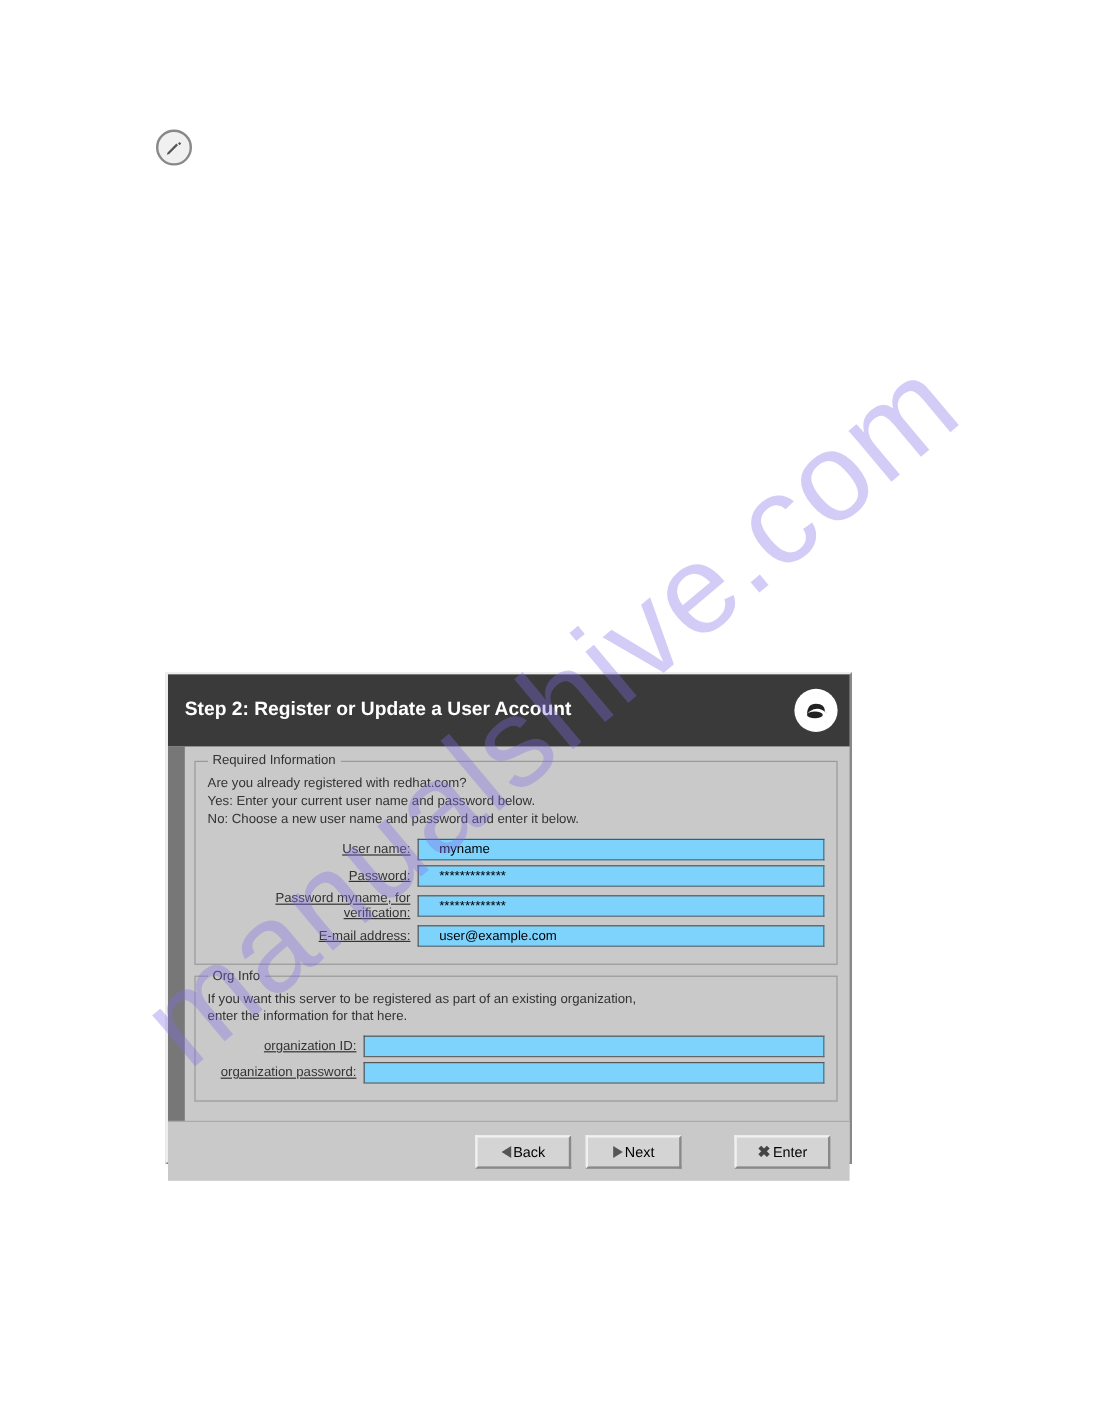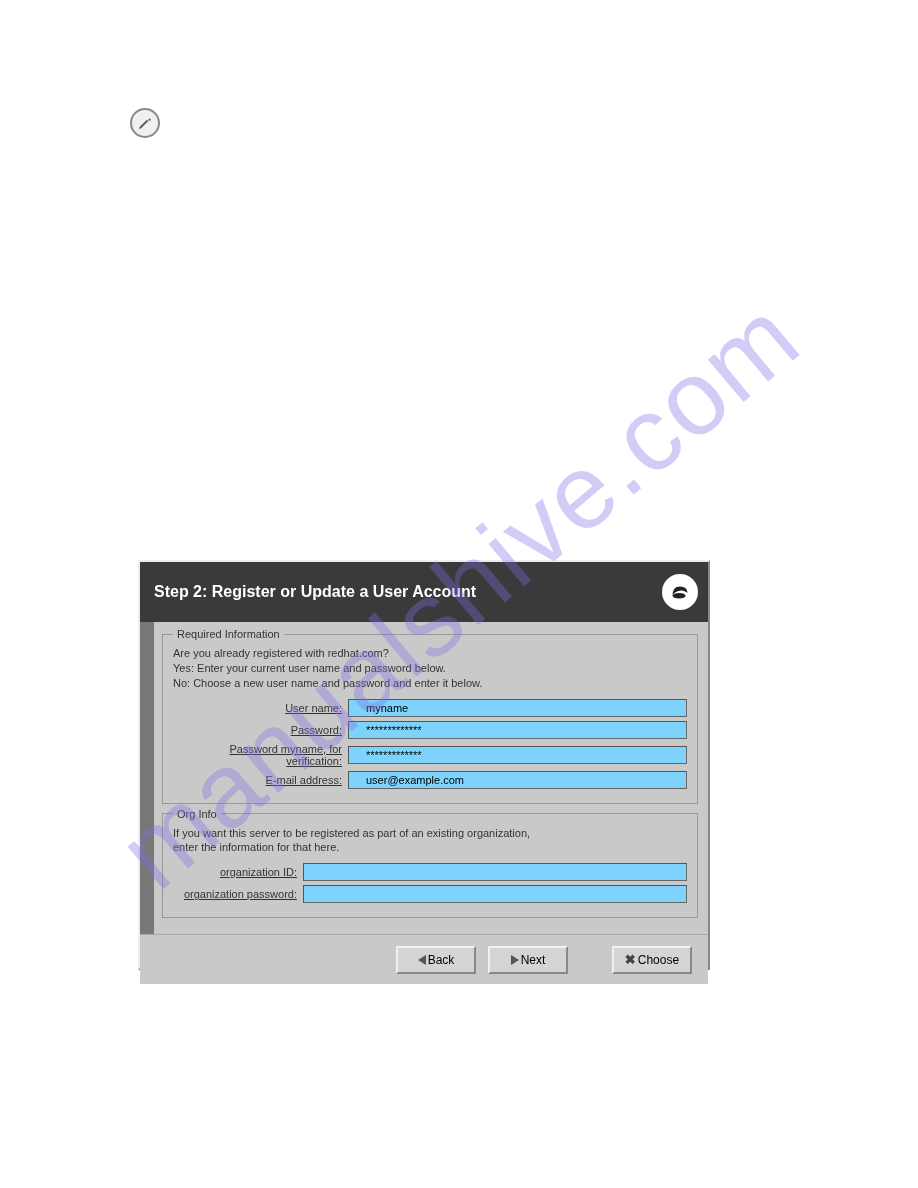--- a/index.html
+++ b/index.html
@@ -238,17 +238,17 @@
       <span class="tri-left"></span>
       <span>Back</span>
     </div>
     <div class="dlg-btn">
       <span class="tri-right"></span>
       <span>Next</span>
     </div>
     <div class="footer-spacer"></div>
     <div class="dlg-btn">
       <span class="x-mark">✖</span>
-      <span>Choose</span>
+      <span>Enter</span>
     </div>
   </div>
 
 </div>
 
 </body></html>

